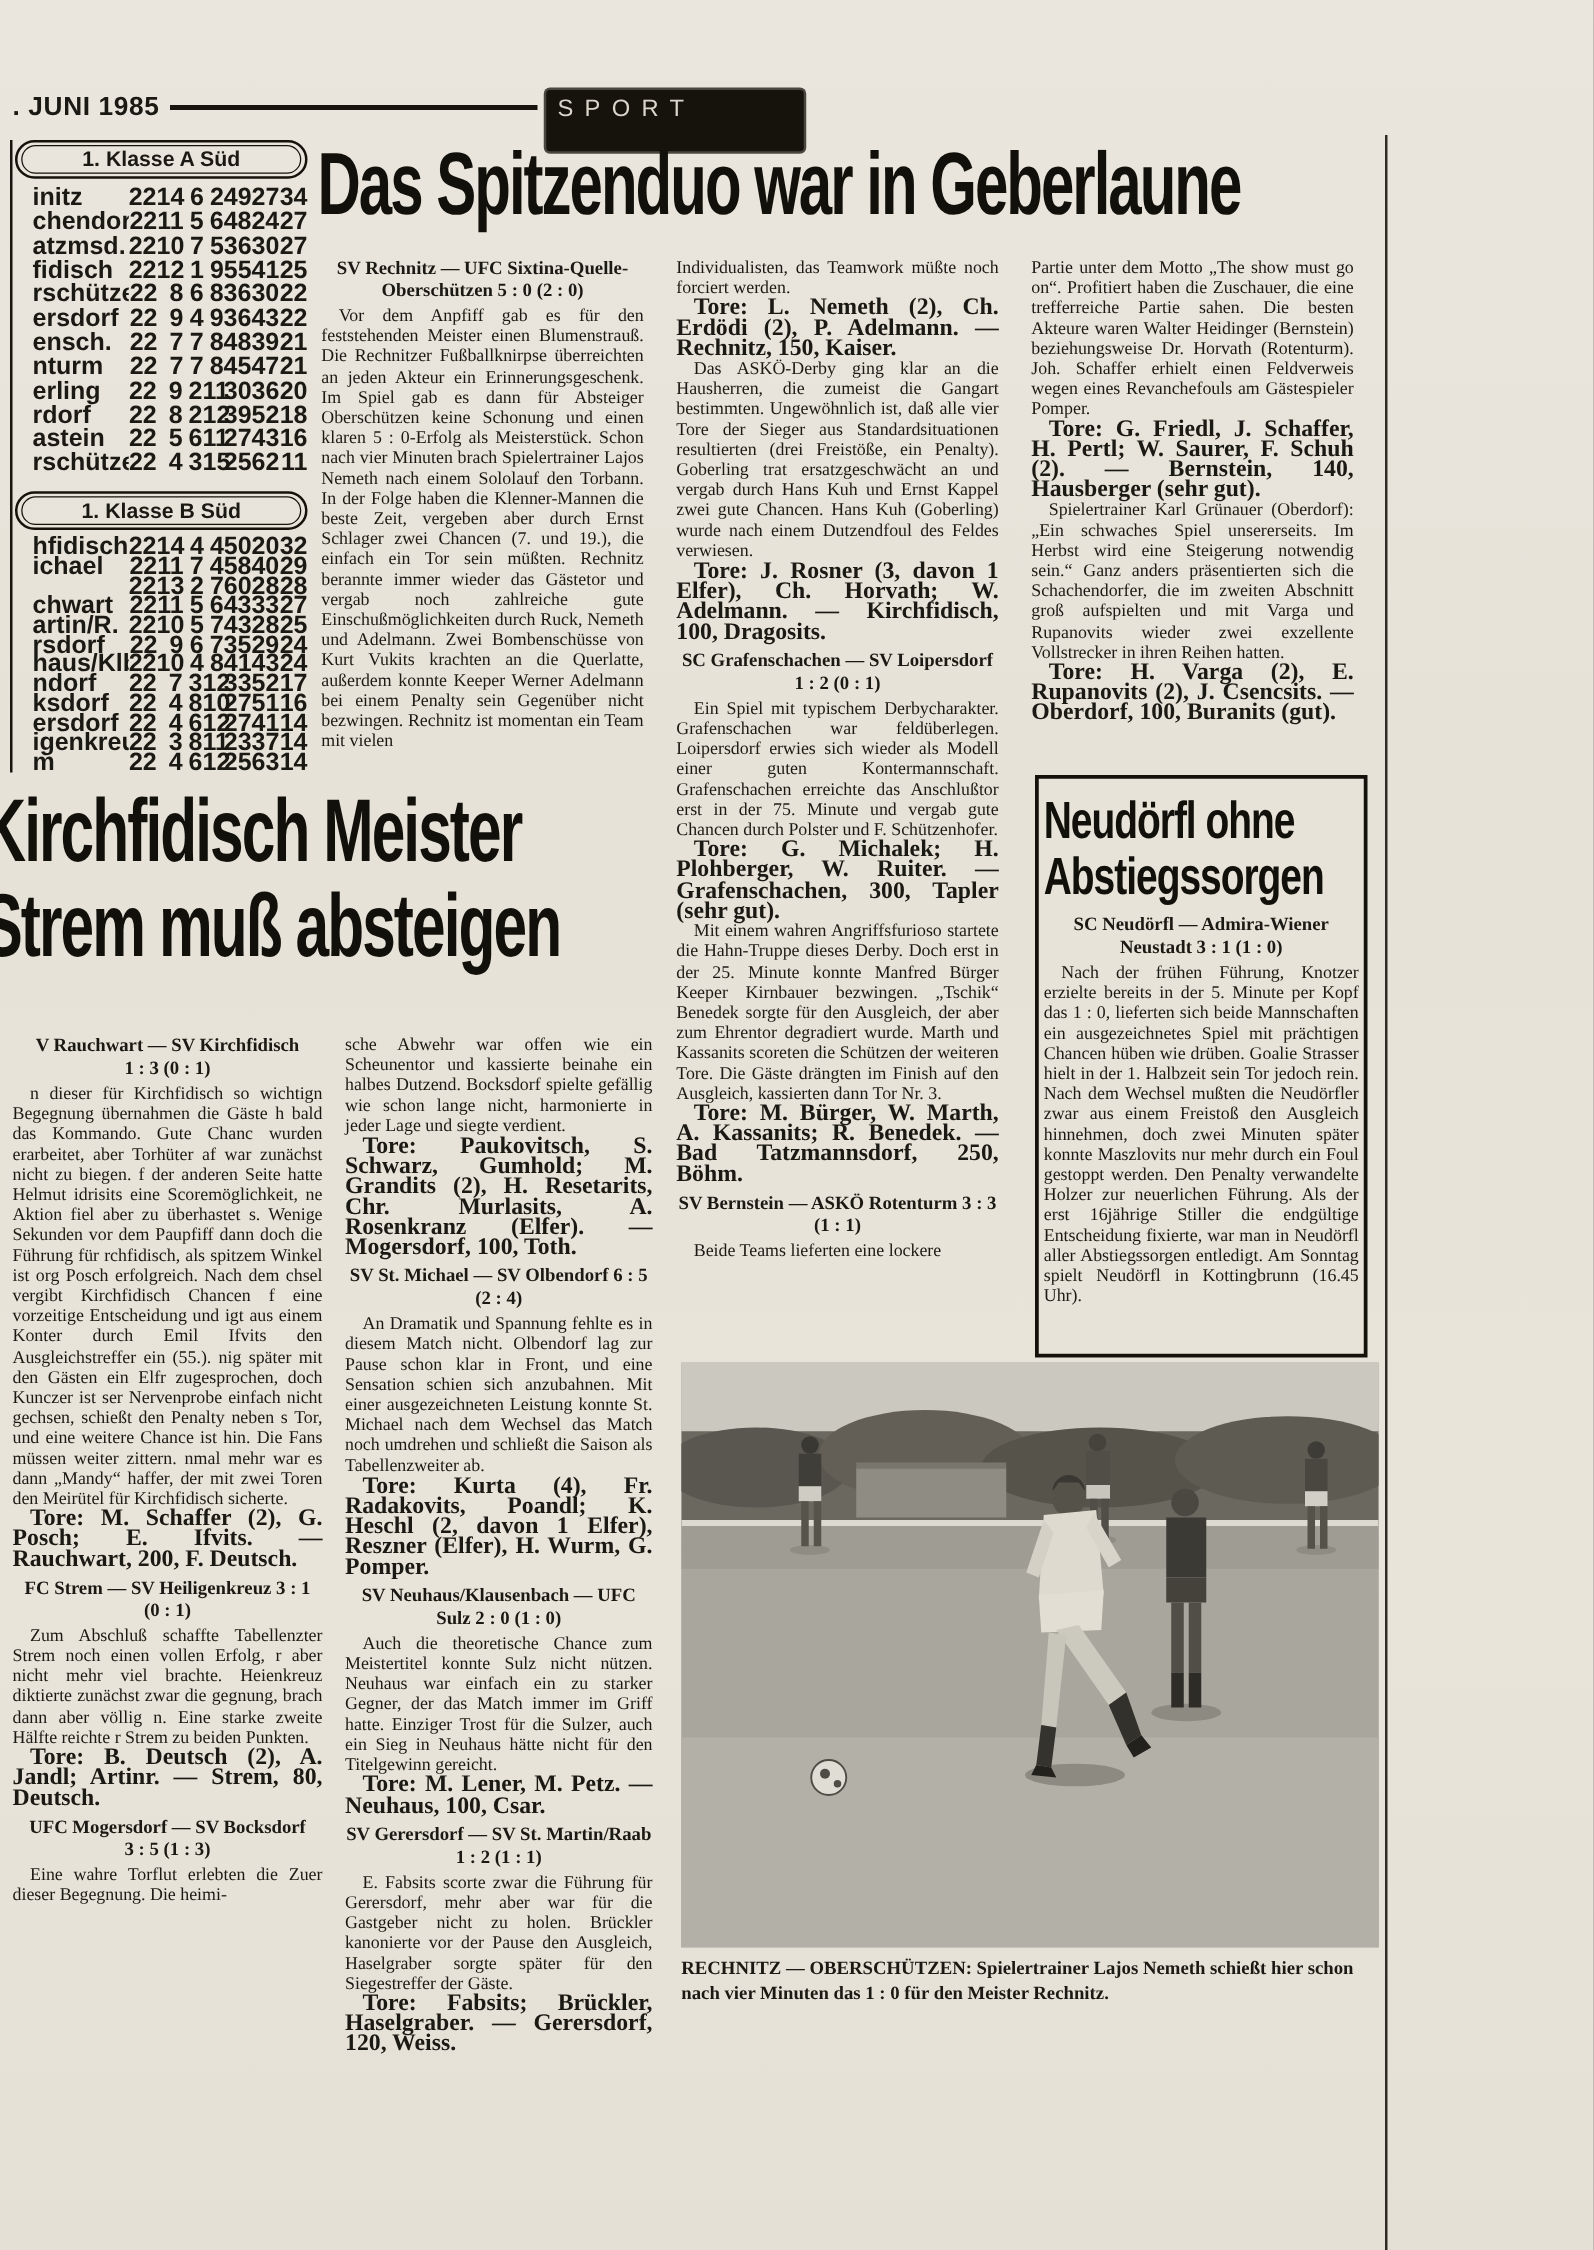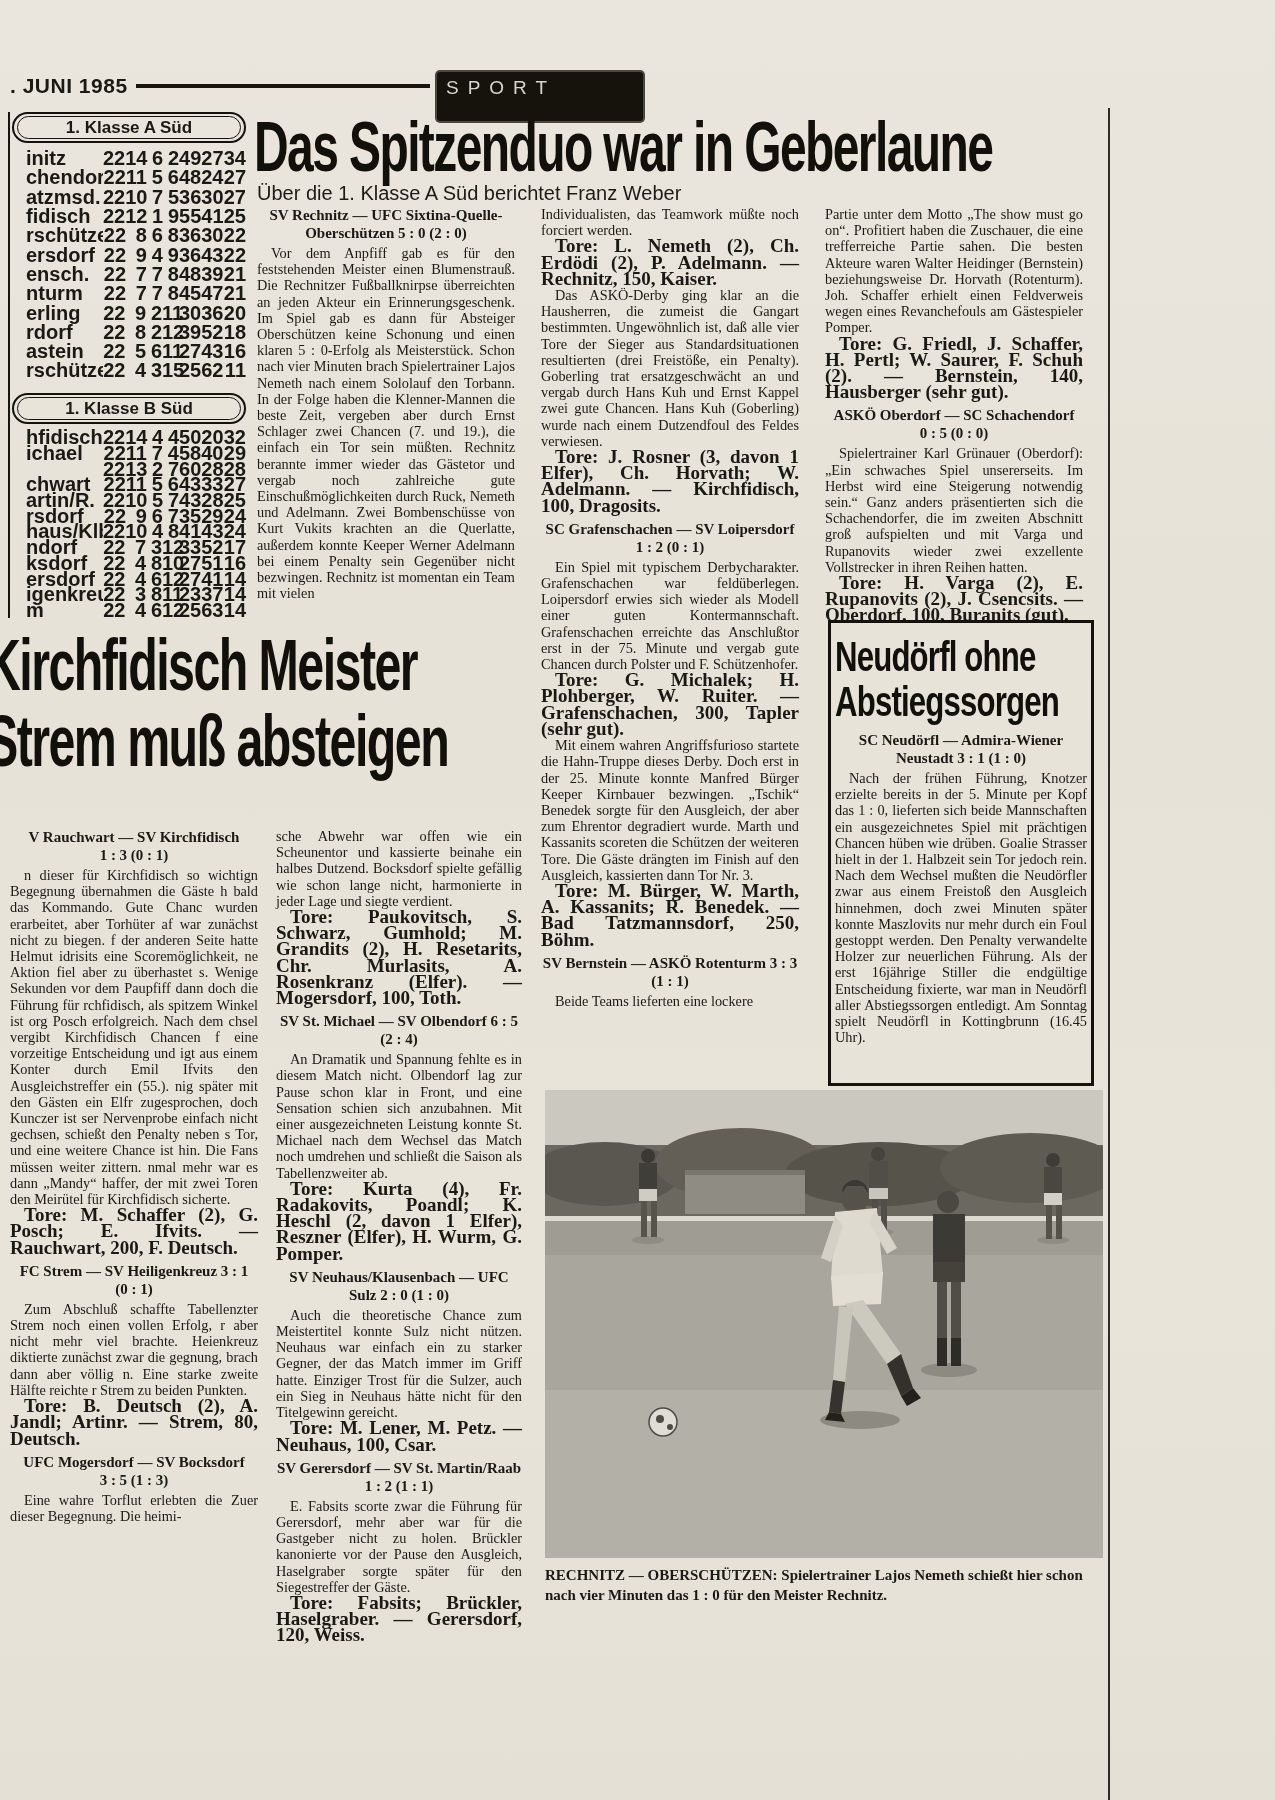--- a/index.html
+++ b/index.html
@@ -356,21 +356,20 @@
           <span class="tnum">6</span>
           <span class="tnum">12</span>
           <span class="tnum">25</span>
           <span class="tnum">63</span>
           <span class="tnum">14</span>
         </div>
       </div>
   </div>
 
   <div class="headline-main">Das Spitzenduo war in Geberlaune</div>
-  <div class="subhead">Über die 1. Klasse A Süd berichtet Franz Weber</div>
   <div class="ncol" id="col1">
       <div class="blk blk-h">
         <div>SV Rechnitz — UFC Sixtina-Quelle-</div>
         <div>Oberschützen 5 : 0 (2 : 0)</div>
       </div>
       <div class="blk blk-p">Vor dem Anpfiff gab es für den feststehenden Meister einen Blumenstrauß. Die Rechnitzer Fußballknirpse überreichten an jeden Akteur ein Erinnerungsgeschenk. Im Spiel gab es dann für Absteiger Oberschützen keine Schonung und einen klaren 5 : 0-Erfolg als Meisterstück. Schon nach vier Minuten brach Spielertrainer Lajos Nemeth nach einem Sololauf den Torbann. In der Folge haben die Klenner-Mannen die beste Zeit, vergeben aber durch Ernst Schlager zwei Chancen (7. und 19.), die einfach ein Tor sein müßten. Rechnitz berannte immer wieder das Gästetor und vergab noch zahlreiche gute Einschußmöglichkeiten durch Ruck, Nemeth und Adelmann. Zwei Bombenschüsse von Kurt Vukits krachten an die Querlatte, außerdem konnte Keeper Werner Adelmann bei einem Penalty sein Gegenüber nicht bezwingen. Rechnitz ist momentan ein Team mit vielen</div>
     </div>
   <div class="ncol" id="col2">
       <div class="blk blk-p" style="text-indent: 0px;">Individualisten, das Teamwork müßte noch forciert werden.</div>
       <div class="blk blk-tore">Tore: L. Nemeth (2), Ch. Erdödi (2), P. Adelmann. — Rechnitz, 150, Kaiser.</div>
@@ -386,24 +385,20 @@
       <div class="blk blk-tore">Tore: M. Bürger, W. Marth, A. Kassanits; R. Benedek. — Bad Tatzmannsdorf, 250, Böhm.</div>
       <div class="blk blk-h">
         <div>SV Bernstein — ASKÖ Rotenturm 3 : 3</div>
         <div>(1 : 1)</div>
       </div>
       <div class="blk blk-p">Beide Teams lieferten eine lockere</div>
     </div>
   <div class="ncol" id="col3">
       <div class="blk blk-p" style="text-indent: 0px;">Partie unter dem Motto „The show must go on“. Profitiert haben die Zuschauer, die eine trefferreiche Partie sahen. Die besten Akteure waren Walter Heidinger (Bernstein) beziehungsweise Dr. Horvath (Rotenturm). Joh. Schaffer erhielt einen Feldverweis wegen eines Revanchefouls am Gästespieler Pomper.</div>
       <div class="blk blk-tore">Tore: G. Friedl, J. Schaffer, H. Pertl; W. Saurer, F. Schuh (2). — Bernstein, 140, Hausberger (sehr gut).</div>
-      <div class="blk blk-h">
-        <div>ASKÖ Oberdorf — SC Schachendorf</div>
-        <div>0 : 5 (0 : 0)</div>
-      </div>
       <div class="blk blk-p">Spielertrainer Karl Grünauer (Oberdorf): „Ein schwaches Spiel unsererseits. Im Herbst wird eine Steigerung notwendig sein.“ Ganz anders präsentierten sich die Schachendorfer, die im zweiten Abschnitt groß aufspielten und mit Varga und Rupanovits wieder zwei exzellente Vollstrecker in ihren Reihen hatten.</div>
       <div class="blk blk-tore">Tore: H. Varga (2), E. Rupanovits (2), J. Csencsits. — Oberdorf, 100, Buranits (gut).</div>
     </div>
 
   <div class="headline-two">
     <div>Kirchfidisch Meister</div>
     <div>Strem muß absteigen</div>
   </div>
   <div class="lcol" id="lcolA">
       <div class="blk blk-h">

